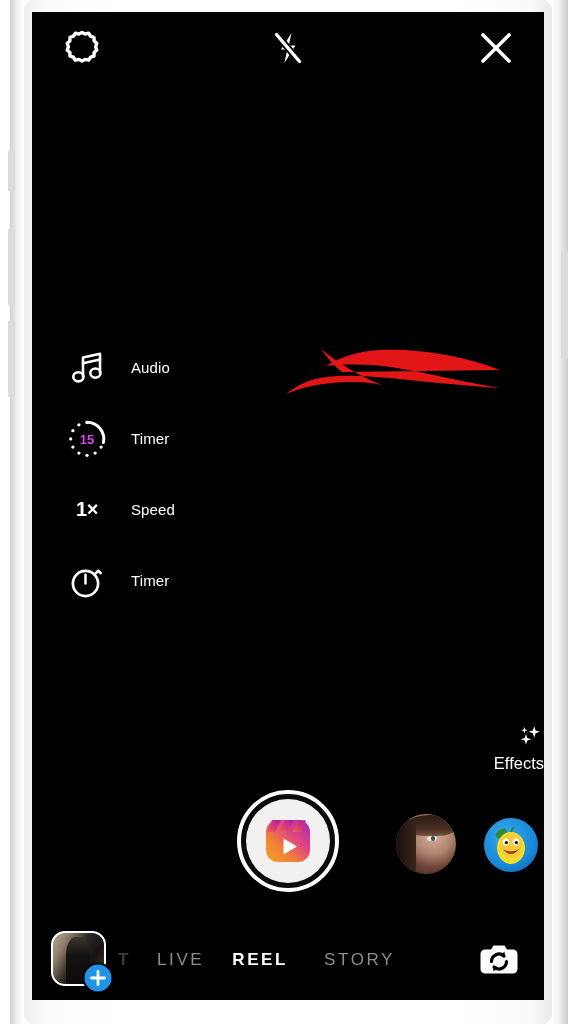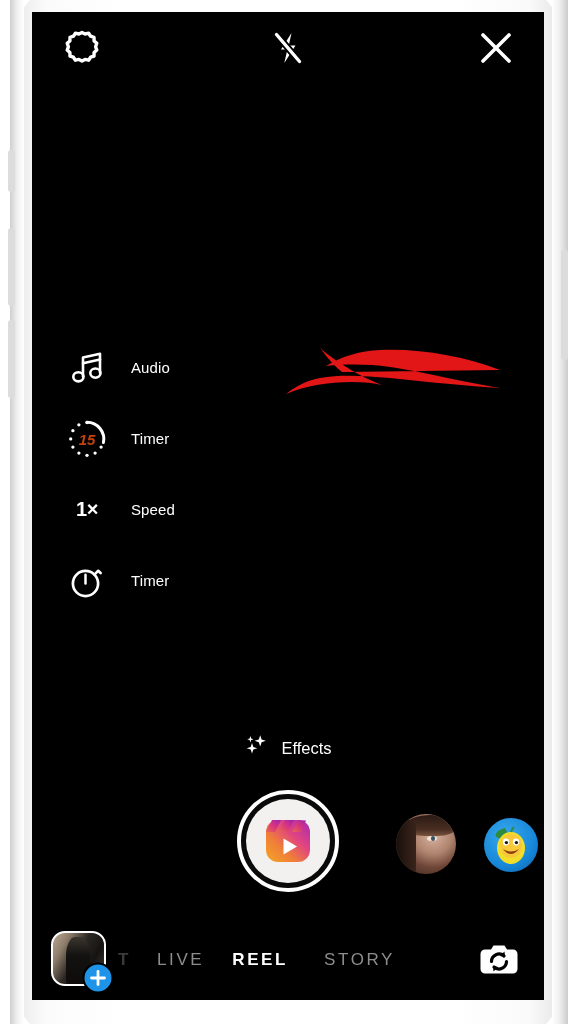--- a/index.html
+++ b/index.html
@@ -68,34 +68,34 @@
     display:flex;align-items:center;justify-content:center;flex:0 0 auto;
   }
   .tool-label{
     margin-left:18px;color:#ffffff;font-size:15px;font-weight:400;
     letter-spacing:0.1px;white-space:nowrap;
   }
   .speed-glyph{
     color:#ffffff;font-size:20px;font-weight:700;letter-spacing:-0.5px;
   }
   .len-num{
-    position:absolute;color:#c2410c;font-size:15px;font-weight:700;
-    left:50%;top:50%;transform:translate(-50%,-50%);font-style:italic;
+    position:absolute;color:#d946ef;font-size:13px;font-weight:700;
+    left:50%;top:50%;transform:translate(-50%,-50%);
   }
 
   
   #annotation-arrow{
     position:absolute;left:236px;top:296px;width:240px;height:100px;
     pointer-events:none;
   }
 
   
   #effects-button{
     position:absolute;left:0;top:716px;width:512px;height:40px;
-    display:flex;align-items:center;justify-content:center;cursor:pointer;
+    display:flex;align-items:flex-end;justify-content:center;cursor:pointer;flex-direction:column;
   }
   #effects-label{
     color:#ffffff;font-size:16.5px;font-weight:400;margin-left:11px;
   }
 
   
   #capture-row{
     position:absolute;left:0;top:778px;width:512px;height:102px;
   }
   #capture-button{

